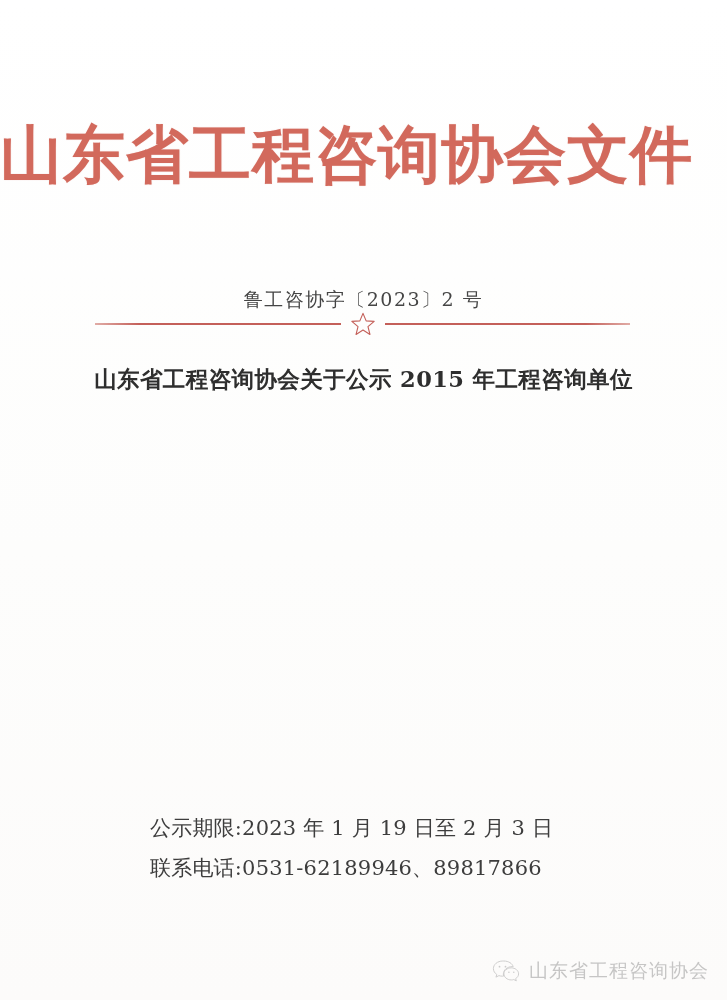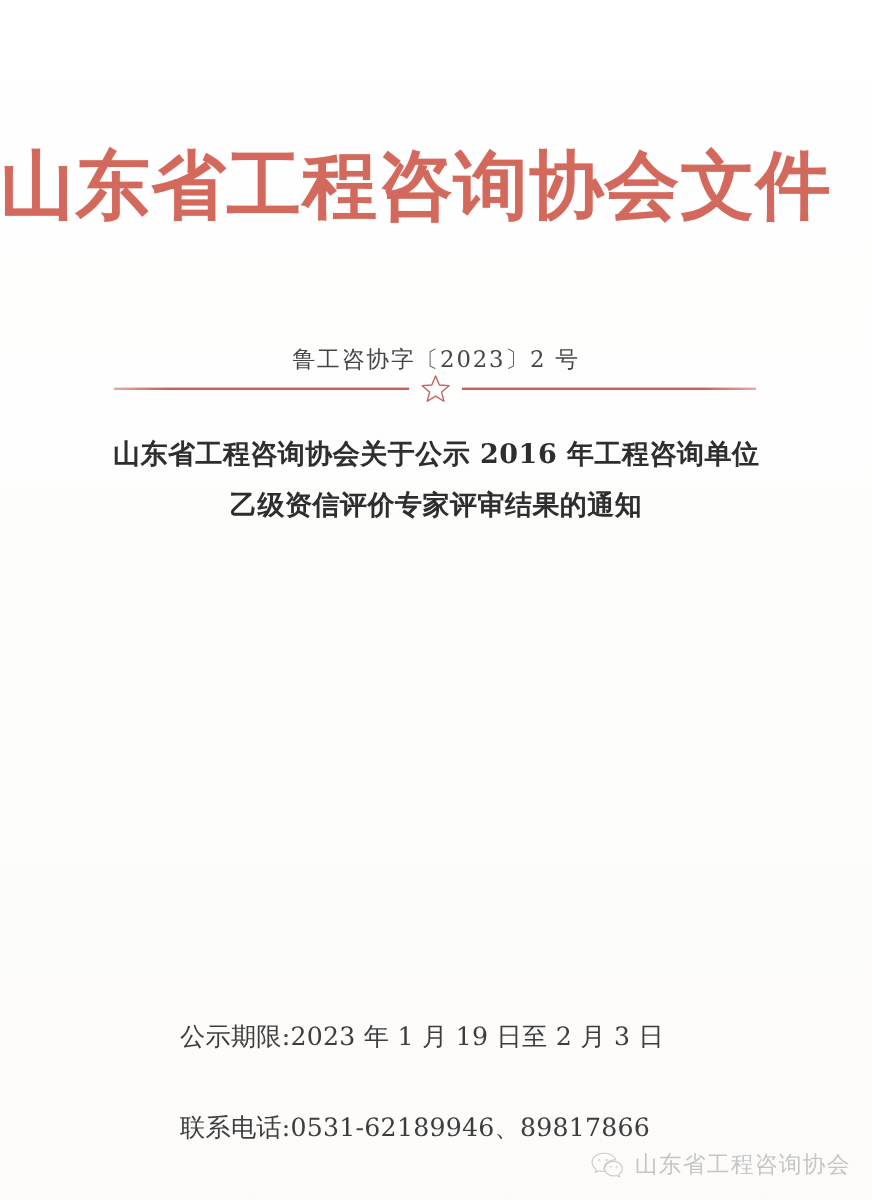--- a/index.html
+++ b/index.html
@@ -127,21 +127,20 @@
     left: 108px;
     width: 520px;
     font-size: 21px;
     line-height: 40px;
     color: #3d3d3d;
     letter-spacing: 0.2px;
   }
   .closing-line {
     text-indent: 2em;
     white-space: nowrap;
-    margin-top: 36px;
   }
 
   
   .footer {
     position: absolute;
     bottom: 16px;
     right: 18px;
     display: flex;
     align-items: center;
     gap: 9px;
@@ -174,22 +173,21 @@
 
   <div class="divider">
     <span class="divider-rule left"></span>
     <svg class="divider-star" viewBox="0 0 24 24">
       <polygon points="12,2.2 14.9,9.1 22.3,9.6 16.6,14.4 18.4,21.6 12,17.6 5.6,21.6 7.4,14.4 1.7,9.6 9.1,9.1" fill="none" stroke="#c4605a" stroke-width="1.05" stroke-linejoin="round"></polygon>
     </svg>
     <span class="divider-rule right"></span>
   </div>
 
   <div class="notice-title">
-    <span class="tline">山东省工程咨询协会关于公示 2016 年工程咨询单位</span>
-    <span class="tline">乙级资信评价专家评审结果的通知</span>
+    <span class="tline">山东省工程咨询协会关于公示 2015 年工程咨询单位</span>
   </div>
 
   <div class="body-block">
   </div>
 
   <div class="closing">
     <div class="closing-line">公示期限:2023 年 1 月 19 日至 2 月 3 日</div>
     <div class="closing-line">联系电话:0531-62189946、89817866</div>
   </div>
 

